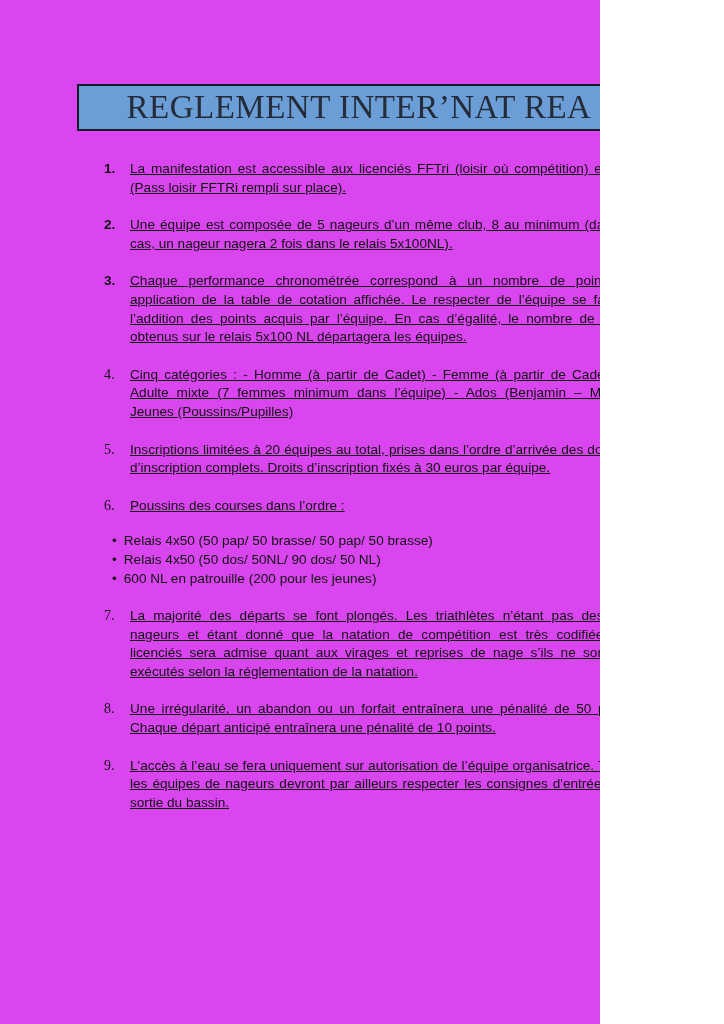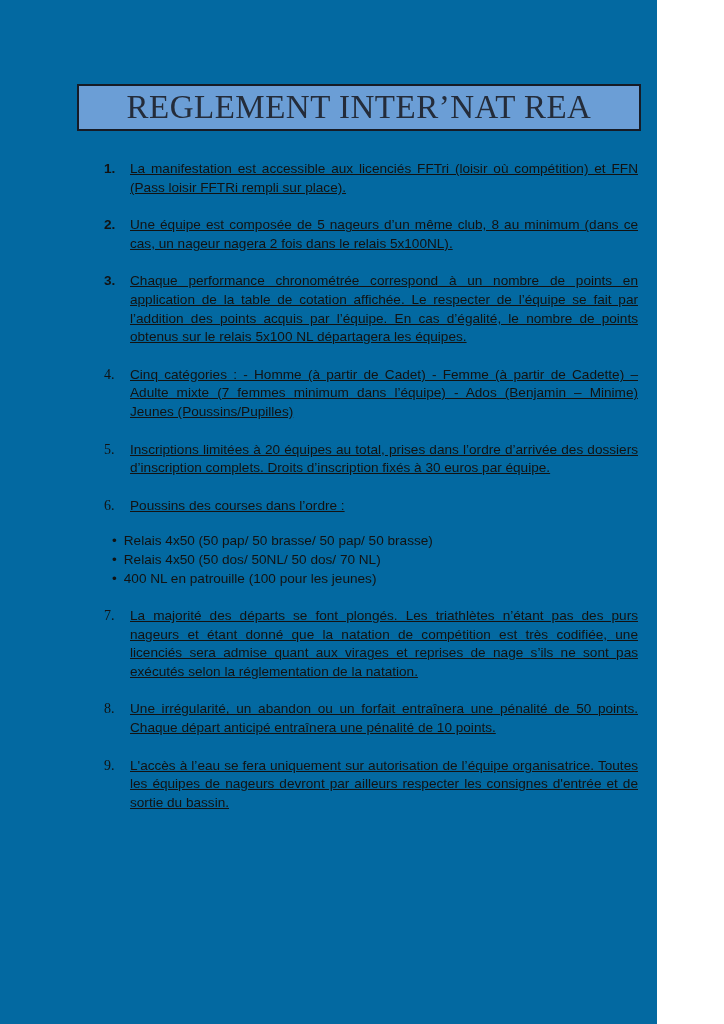--- a/index.html
+++ b/index.html
@@ -4,22 +4,22 @@
 <style>
   html,body { margin:0; padding:0; }
   body {
     width:724px; height:1024px;
     background:#ffffff;
     font-family:"Liberation Sans", sans-serif;
     -webkit-font-smoothing:antialiased;
   }
   .page {
     position:relative;
-    width:657px; height:1024px;
-    background:#0369a1;
+    width:600px; height:1024px;
+    background:#d946ef;
     overflow:hidden;
   }
   .banner {
     position:absolute;
     left:77px; top:84px;
     width:560px; height:43px;
     background:#6b9ed6;
     border:2px solid #161b26;
     display:flex; align-items:center; justify-content:center;
   }
@@ -94,24 +94,24 @@
     <div class="item item-programme">
       <span class="marker ms-serif">6.</span>
       <p class="text">Poussins des courses dans l’ordre :</p>
     </div>
 
     <div class="bullets">
       <div class="bullet-line">
         <span class="bullet">•</span><span>Relais 4x50 (50 pap/ 50 brasse/ 50 pap/ 50 brasse)</span>
       </div>
       <div class="bullet-line">
-        <span class="bullet">•</span><span>Relais 4x50 (50 dos/ 50NL/ 50 dos/ 70 NL)</span>
+        <span class="bullet">•</span><span>Relais 4x50 (50 dos/ 50NL/ 90 dos/ 50 NL)</span>
       </div>
       <div class="bullet-line">
-        <span class="bullet">•</span><span>400 NL en patrouille (100 pour les jeunes)</span>
+        <span class="bullet">•</span><span>600 NL en patrouille (200 pour les jeunes)</span>
       </div>
     </div>
 
     <div class="item">
       <span class="marker ms-serif">7.</span>
       <p class="text">La majorité des départs se font plongés. Les triathlètes n’étant pas des purs nageurs et étant donné que la natation de compétition est très codifiée, une licenciés sera admise quant aux virages et reprises de nage s’ils ne sont pas exécutés selon la réglementation de la natation.</p>
     </div>
 
     <div class="item">
       <span class="marker ms-serif">8.</span>

